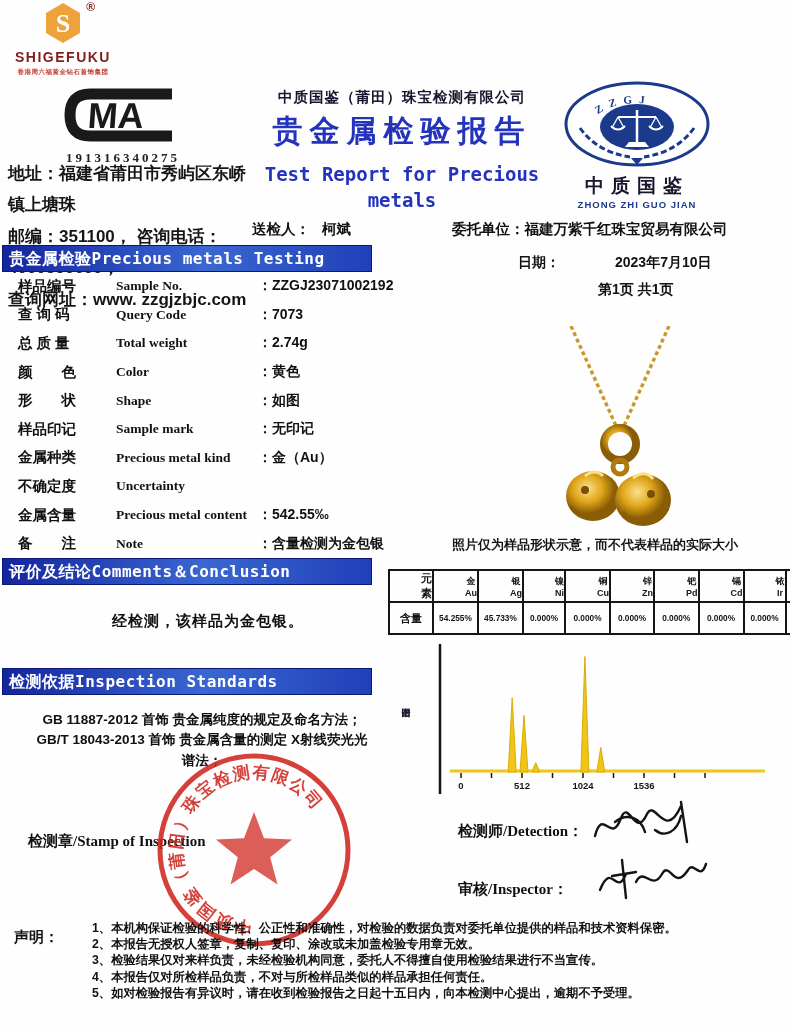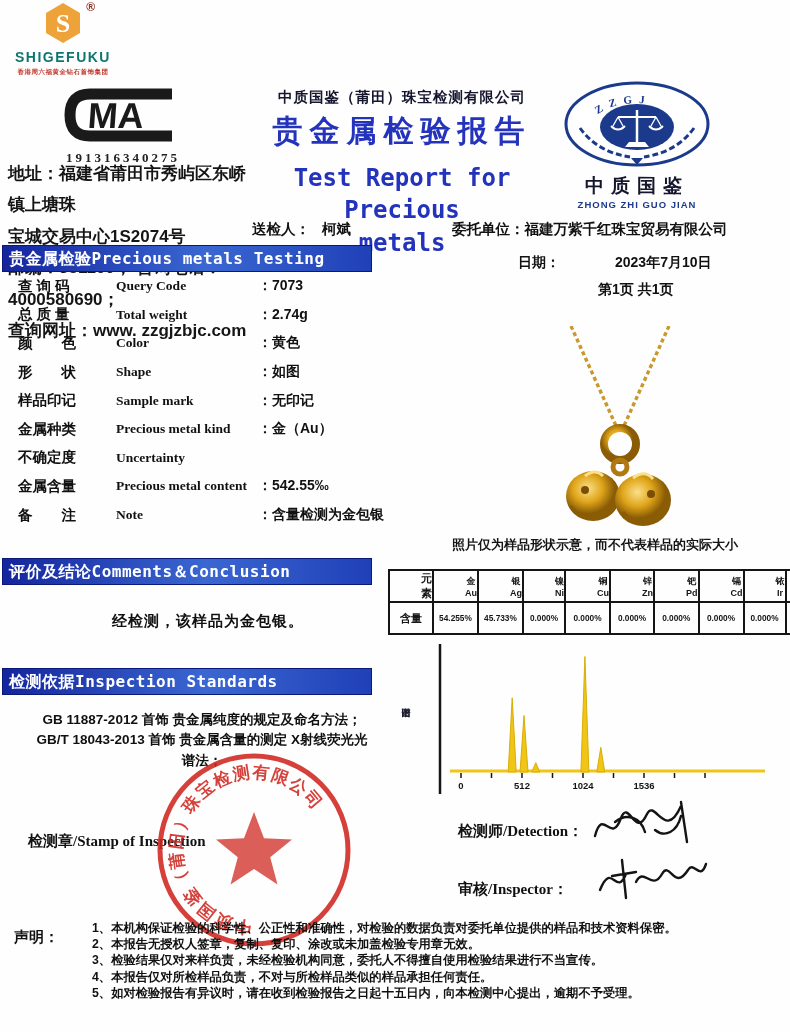--- a/index.html
+++ b/index.html
@@ -8,35 +8,35 @@
     position:relative; width:790px; height:1032px; margin:0 auto;
     background:#fefefe; overflow:hidden;
     font-family:"Liberation Sans", sans-serif; color:#111;
   }
   .abs { position:absolute; }
 
   
   .brand { left:4px; top:2px; width:118px; text-align:center; }
   .brand .hex-wrap { position:relative; display:inline-block; }
   .brand .reg { position:absolute; right:-14px; top:-2px; font-size:12px; font-weight:bold; color:#8a2b1e; }
-  .brand-name { font-size:14px; font-weight:bold; letter-spacing:1.5px; color:#0f766e; margin-top:1px; }
+  .brand-name { font-size:14px; font-weight:bold; letter-spacing:1.5px; color:#7f1d1d; margin-top:1px; }
   .brand-tagline { font-size:6.5px; font-weight:bold; color:#c2392b; margin-top:3px; letter-spacing:.5px; }
 
   
   .cma { left:58px; top:86px; width:130px; text-align:center; }
   .cma-number { font-family:"Liberation Serif", serif; font-weight:bold; font-size:13px; letter-spacing:3px; margin-top:2px; color:#222; }
 
   
   .addr { left:8px; top:158px; width:248px; font-size:17px; font-weight:bold; line-height:1.85; text-align:left; color:#151515; }
 
   
   .center-head { left:243px; top:88px; width:318px; text-align:center; }
   .company-name { font-size:14.5px; font-weight:bold; color:#15152e; letter-spacing:1px; }
   .report-title-cn { font-size:30px; font-weight:bold; color:#2433bb; letter-spacing:7px; margin-top:4px; }
-  .report-title-en { font-family:"DejaVu Sans Mono", monospace; font-size:24px; font-weight:bold; color:#2433bb; margin-top:10px; line-height:1.35; }
+  .report-title-en { font-family:"DejaVu Sans Mono", monospace; font-size:19px; font-weight:bold; color:#2433bb; margin-top:10px; line-height:1.35; }
   .sender-row { left:252px; top:220px; font-size:14.5px; font-weight:bold; }
   .sender-row .v { margin-left:12px; }
 
   
   .zzgj { left:558px; top:80px; width:158px; text-align:center; }
   .zzgj-cn { font-size:19px; font-weight:bold; letter-spacing:7px; color:#15152e; margin-top:1px; }
   .zzgj-en { font-size:9.5px; font-weight:bold; letter-spacing:1px; color:#1b3a8c; }
 
   .client-row { left:452px; top:220px; font-size:14.5px; font-weight:bold; }
   .date-row { left:518px; top:254px; font-size:14px; font-weight:bold; }
@@ -115,21 +115,20 @@
   <div class="abs cma">
     <svg width="126" height="58" viewBox="0 0 126 58">
       <path d="M112,8 H30 Q10,8 10,29 Q10,50 30,50 H112" fill="none" stroke="#1a1a1a" stroke-width="11"></path>
       <text x="30" y="42" font-size="36" font-weight="bold" fill="#1a1a1a" font-family="Liberation Sans, sans-serif" transform="skewX(-4)">MA</text>
     </svg>
     <div class="cma-number">191316340275</div>
   </div>
 
   <div class="abs addr">
     <div>地址：福建省莆田市秀屿区东峤镇上塘珠</div>
-    <div>宝城交易中心1S2074号</div>
     <div>邮编：351100， 咨询电话：</div>
     <div>4000580690；</div>
     <div>查询网址：www. zzgjzbjc.com</div>
   </div>
 
   <div class="abs center-head">
     <div class="company-name">中质国鉴（莆田）珠宝检测有限公司</div>
     <div class="report-title-cn">贵金属检验报告</div>
     <div class="report-title-en">
       <div>Test Report for Precious</div>
@@ -171,20 +170,25 @@
   <div class="abs date-row">
     <span>日期：</span><span class="v">2023年7月10日</span>
   </div>
   <div class="abs page-info">第1页 共1页</div>
 
   <div class="abs banner banner-testing">贵金属检验Precious metals Testing</div>
   <div class="abs banner banner-comments">评价及结论Comments＆Conclusion</div>
   <div class="abs banner banner-standards">检测依据Inspection Standards</div>
 
   <div class="abs info-rows" id="info-rows">
+      <div class="info-row">
+        <span class="cn">样品编号</span>
+        <span class="en">Sample No.</span>
+        <span class="val">：ZZGJ23071002192</span>
+      </div>
       <div class="info-row">
         <span class="cn">查 询 码</span>
         <span class="en">Query Code</span>
         <span class="val">：7073</span>
       </div>
       <div class="info-row">
         <span class="cn">总 质 量</span>
         <span class="en">Total weight</span>
         <span class="val">：2.74g</span>
       </div>

